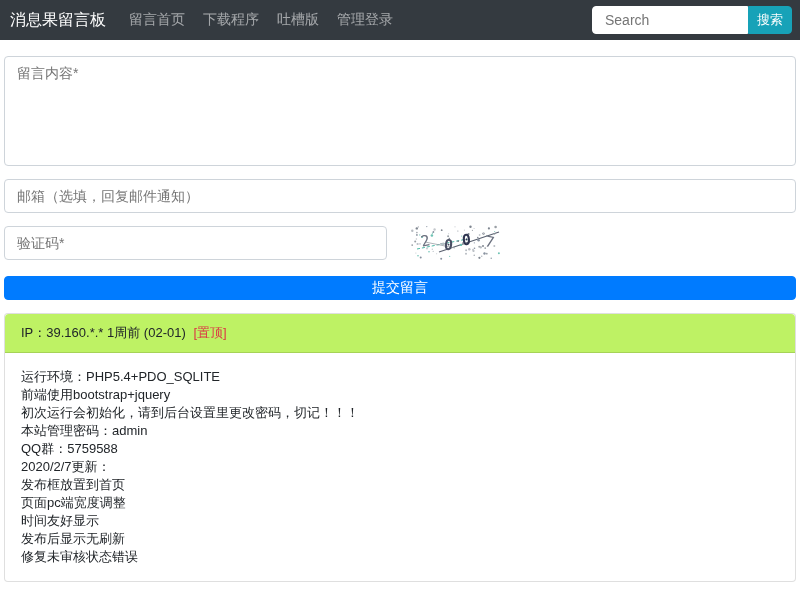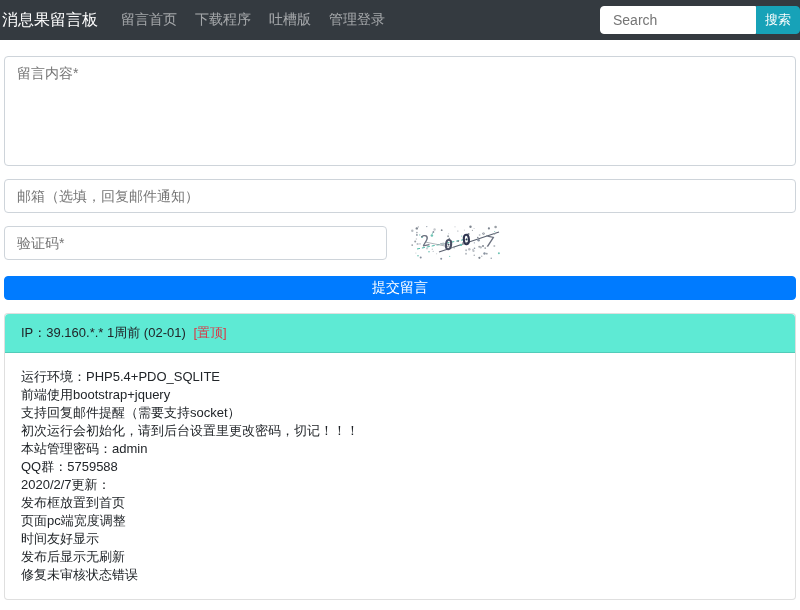--- a/index.html
+++ b/index.html
@@ -1,20 +1,20 @@
 <!DOCTYPE html>
 <html><head>
 <meta charset="utf-8">
 <style>
   * { margin:0; padding:0; box-sizing:border-box; }
   html,body { width:800px; height:610px; background:#fff; overflow:hidden;
     font-family:"Liberation Sans","DejaVu Sans",sans-serif; }
 
   
-  .navbar { height:40px; background:#343a40; display:flex; align-items:center; padding:0 0; }
+  .navbar { height:40px; background:#343a40; display:flex; align-items:center; padding:0 8px; }
   .brand { color:#fff; font-size:16px; font-weight:500; margin:0 14px 0 2px; text-decoration:none; cursor:pointer; white-space:nowrap; }
   .nav-links { display:flex; align-items:center; }
   .nav-link { color:rgba(255,255,255,.55); font-size:14px; padding:0 9px; text-decoration:none; cursor:pointer; white-space:nowrap; }
   .nav-spacer { flex:1; }
   .search-form { display:flex; align-items:center; }
   .search-input { width:156px; height:28px; border:1px solid #fff; border-radius:4px 0 0 4px;
     padding:0 12px; font-size:14px; outline:none; color:#495057;
     font-family:"Liberation Sans","DejaVu Sans",sans-serif; }
   .search-input::placeholder { color:#757575; }
   .search-btn { height:28px; min-width:42px; background:#17a2b8; color:#fff; border:1px solid #17a2b8;
@@ -38,21 +38,21 @@
   .cap-d0 { left:10px; top:9px;  color:#6d7280; transform:rotate(-12deg); }
   .cap-d1 { left:33px; top:13px; color:#4a4f63; transform:rotate(6deg); font-weight:bold; }
   .cap-d2 { left:51px; top:8px;  color:#2f3550; transform:rotate(-4deg); font-weight:bold; }
   .cap-d3 { left:74px; top:10px; color:#6d7280; transform:rotate(12deg); }
   .submit-btn { display:block; width:100%; height:24px; background:#007bff; border:1px solid #007bff;
     border-radius:4px; color:#fff; font-size:14px; cursor:pointer; margin-bottom:13px;
     font-family:"Liberation Sans","DejaVu Sans",sans-serif; }
 
   
   .card { border:1px solid rgba(0,0,0,.125); border-radius:4px; background:#fff; }
-  .card-header { background:#5eead4; border-bottom:1px solid rgba(0,0,0,.125);
+  .card-header { background:#bef264; border-bottom:1px solid rgba(0,0,0,.125);
     border-radius:4px 4px 0 0; padding:10px 16px; font-size:13px; color:#212529; }
   .pinned { color:#dc3545; margin-left:4px; }
   .card-body { padding:15px 16px; font-size:13px; color:#212529; line-height:18px; }
 </style>
 </head>
 <body>
 
 <nav class="navbar">
   <a class="brand">消息果留言板</a>
   <div class="nav-links">
@@ -167,21 +167,20 @@
   <button class="submit-btn" type="button">提交留言</button>
 
   <div class="card">
     <div class="card-header">
       <span>IP：39.160.*.* 1周前 (02-01)</span>
       <span class="pinned">[置顶]</span>
     </div>
     <div class="card-body">
         <div class="body-line">运行环境：PHP5.4+PDO_SQLITE</div>
         <div class="body-line">前端使用bootstrap+jquery</div>
-        <div class="body-line">支持回复邮件提醒（需要支持socket）</div>
         <div class="body-line">初次运行会初始化，请到后台设置里更改密码，切记！！！</div>
         <div class="body-line">本站管理密码：admin</div>
         <div class="body-line">QQ群：5759588</div>
         <div class="body-line">2020/2/7更新：</div>
         <div class="body-line">发布框放置到首页</div>
         <div class="body-line">页面pc端宽度调整</div>
         <div class="body-line">时间友好显示</div>
         <div class="body-line">发布后显示无刷新</div>
         <div class="body-line">修复未审核状态错误</div>
       </div>

